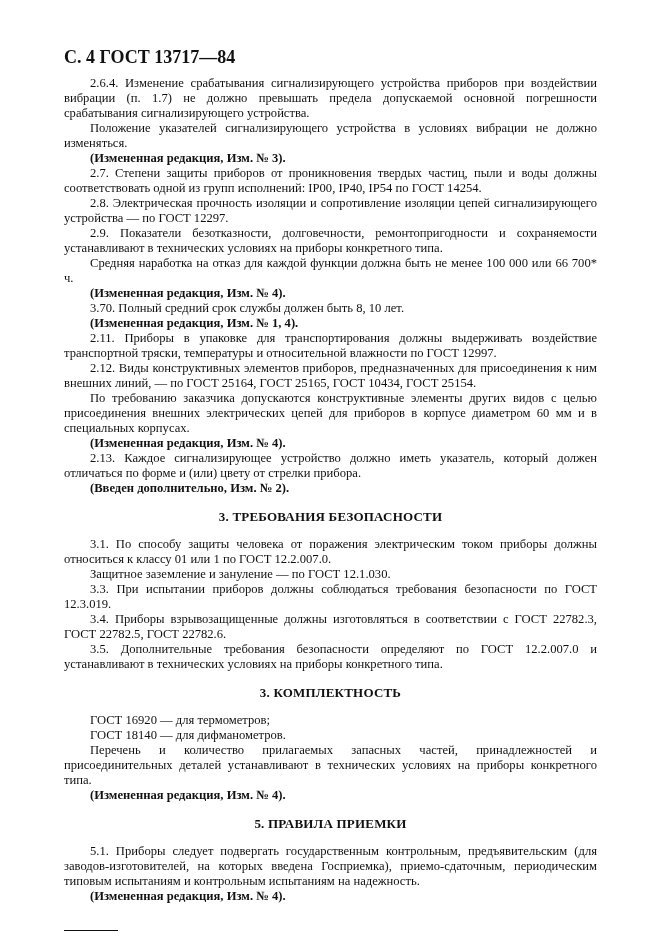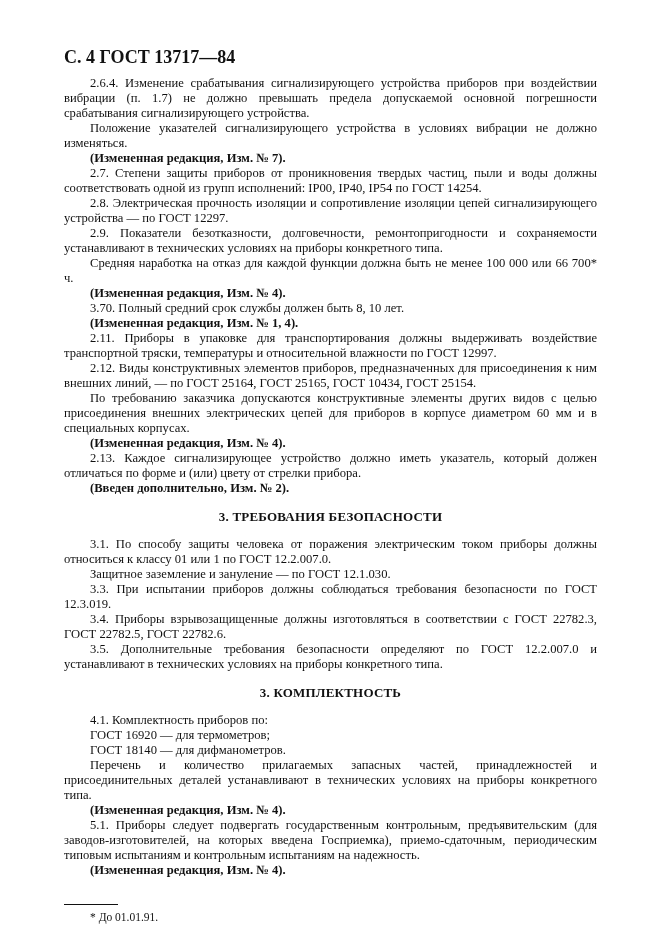--- a/index.html
+++ b/index.html
@@ -15,21 +15,21 @@
 </style>
 </head>
 <body>
 
 <div class="page">
   <div class="running-head">С. 4 ГОСТ 13717—84</div>
 
   <div>
     <p class="p">2.6.4. Изменение срабатывания сигнализирующего устройства приборов при воздействии вибрации (п. 1.7) не должно превышать предела допускаемой основной погрешности срабатывания сигнализирующего устройства.</p>
     <p class="p">Положение указателей сигнализирующего устройства в условиях вибрации не должно изменяться.</p>
-    <p class="p bold">(Измененная редакция, Изм. № 7).</p>
+    <p class="p bold">(Измененная редакция, Изм. № 3).</p>
     <p class="p">2.7. Степени защиты приборов от проникновения твердых частиц, пыли и воды должны соответствовать одной из групп исполнений: IP00, IP40, IP54 по ГОСТ 14254.</p>
     <p class="p">2.8. Электрическая прочность изоляции и сопротивление изоляции цепей сигнализирующего устройства — по ГОСТ 12297.</p>
     <p class="p">2.9. Показатели безотказности, долговечности, ремонтопригодности и сохраняемости устанавливают в технических условиях на приборы конкретного типа.</p>
     <p class="p">Средняя наработка на отказ для каждой функции должна быть не менее 100 000 или 66 700* ч.</p>
     <p class="p bold">(Измененная редакция, Изм. № 4).</p>
     <p class="p">3.70. Полный средний срок службы должен быть 8, 10 лет.</p>
     <p class="p bold">(Измененная редакция, Изм. № 1, 4).</p>
     <p class="p">2.11. Приборы в упаковке для транспортирования должны выдерживать воздействие транспортной тряски, температуры и относительной влажности по ГОСТ 12997.</p>
     <p class="p">2.12. Виды конструктивных элементов приборов, предназначенных для присоединения к ним внешних линий, — по ГОСТ 25164, ГОСТ 25165, ГОСТ 10434, ГОСТ 25154.</p>
     <p class="p">По требованию заказчика допускаются конструктивные элементы других видов с целью присоединения внешних электрических цепей для приборов в корпусе диаметром 60 мм и в специальных корпусах.</p>
@@ -42,27 +42,27 @@
   <div>
     <p class="p">3.1. По способу защиты человека от поражения электрическим током приборы должны относиться к классу 01 или 1 по ГОСТ 12.2.007.0.</p>
     <p class="p">Защитное заземление и зануление — по ГОСТ 12.1.030.</p>
     <p class="p">3.3. При испытании приборов должны соблюдаться требования безопасности по ГОСТ 12.3.019.</p>
     <p class="p">3.4. Приборы взрывозащищенные должны изготовляться в соответствии с ГОСТ 22782.3, ГОСТ 22782.5, ГОСТ 22782.6.</p>
     <p class="p">3.5. Дополнительные требования безопасности определяют по ГОСТ 12.2.007.0 и устанавливают в технических условиях на приборы конкретного типа.</p>
   </div>
 
   <div class="sec">3. КОМПЛЕКТНОСТЬ</div>
   <div>
-    <p class="p">4.1. Комплектность приборов по:</p>
     <p class="p">ГОСТ 16920 — для термометров;</p>
     <p class="p">ГОСТ 18140 — для дифманометров.</p>
     <p class="p">Перечень и количество прилагаемых запасных частей, принадлежностей и присоединительных деталей устанавливают в технических условиях на приборы конкретного типа.</p>
     <p class="p bold">(Измененная редакция, Изм. № 4).</p>
   </div>
 
+  <div class="sec">5. ПРАВИЛА ПРИЕМКИ</div>
   <div>
     <p class="p">5.1. Приборы следует подвергать государственным контрольным, предъявительским (для заводов-изготовителей, на которых введена Госприемка), приемо-сдаточным, периодическим типовым испытаниям и контрольным испытаниям на надежность.</p>
     <p class="p bold">(Измененная редакция, Изм. № 4).</p>
   </div>
 
   <div class="footrule"></div>
   <p class="footnote">* До 01.01.91.</p>
 </div>
 
 </body></html>

